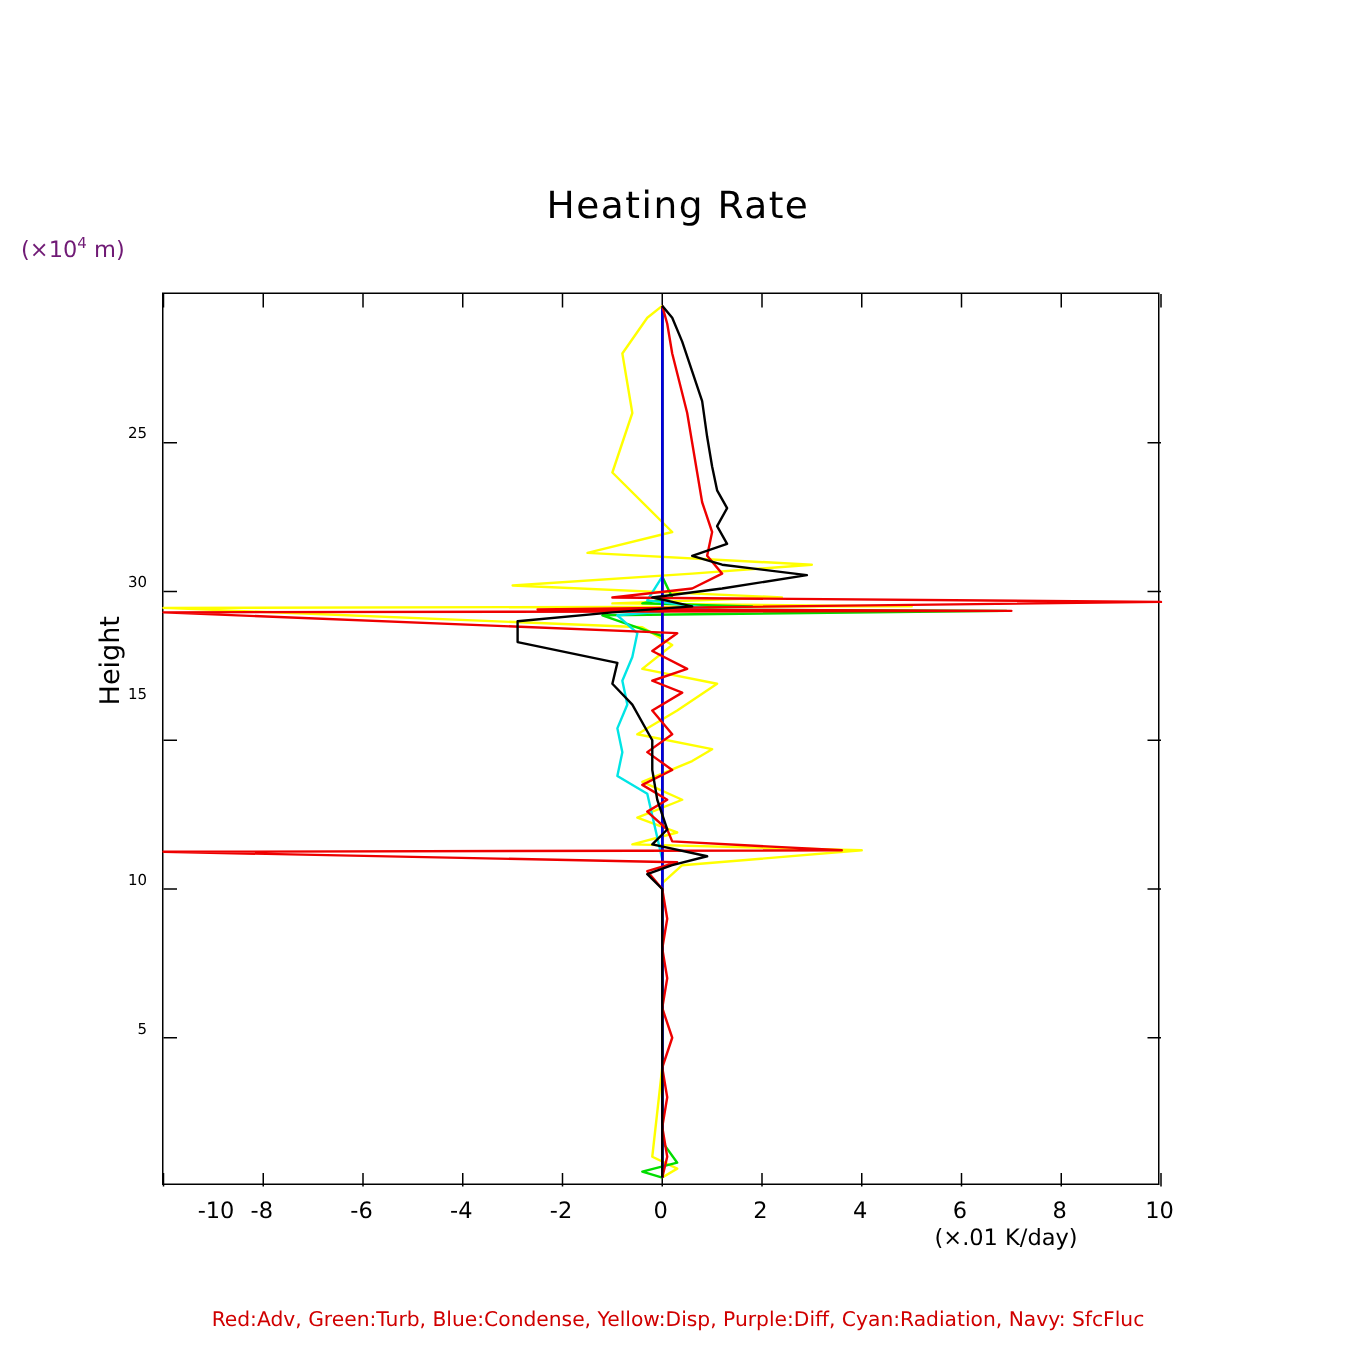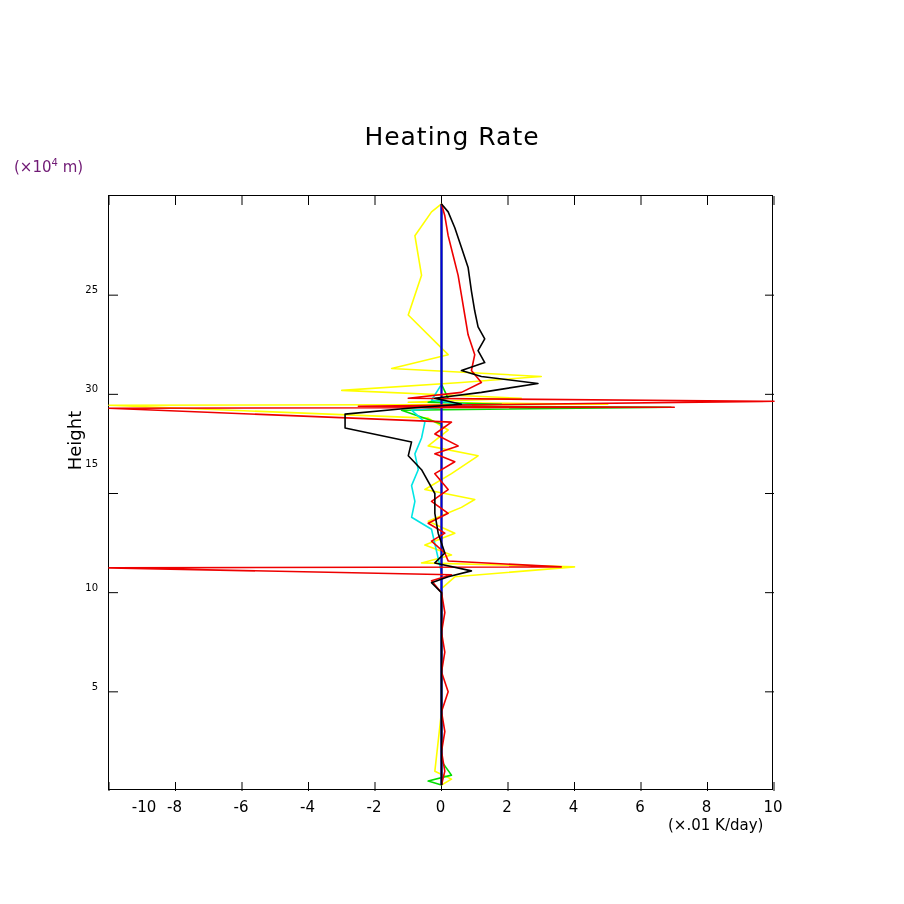--- a/index.html
+++ b/index.html
@@ -9,21 +9,21 @@
   .title{
     position:absolute; left:0; top:122px; width:904px; text-align:center;
     font-size:25px; letter-spacing:1px; color:#000;
   }
   .unit-top{
     position:absolute; left:14px; top:157px; font-size:15px; color:#701a75;
   }
   .unit-top sup{font-size:10px;}
 
   .xlabel{
-    position:absolute; left:668px; top:816px; font-size:15px; color:#000;
+    position:absolute; left:623px; top:816px; font-size:15px; color:#000;
   }
   .ylabel{
     position:absolute; left:-6px; top:430px; width:160px; text-align:center;
     font-size:18px; transform:rotate(-90deg); transform-origin:center center;
     color:#000;
   }
   .legend{
     position:absolute; left:0; top:872px; width:904px; text-align:center;
     font-size:13.5px; color:#d00000;
   }
@@ -86,20 +86,21 @@
         <polyline points="332.50,589.05 332.50,476.00 332.50,357.00 332.50,238.00 332.50,210.23 332.50,158.67 332.50,7.93" fill="none" stroke="#aa00aa" stroke-width="1.6" stroke-linejoin="round"></polyline>
         <polyline points="332.50,589.05 332.50,436.33 332.50,297.50 332.50,198.33 332.50,7.93" fill="none" stroke="#000080" stroke-width="1.6" stroke-linejoin="round"></polyline>
         <polyline points="332.50,589.05 332.50,495.83 332.50,396.67 332.50,297.50 332.50,218.17 332.50,198.33 332.50,99.17 332.50,7.93" fill="none" stroke="#0000dd" stroke-width="1.6" stroke-linejoin="round"></polyline>
         <polyline points="332.50,589.05 335.82,575.17 332.50,555.33 335.82,535.50 332.50,515.67 339.15,495.83 332.50,476.00 335.82,456.17 332.50,436.33 335.82,416.50 332.50,396.67 322.52,384.77 342.48,378.82 0.00,371.88 452.20,370.88 339.15,364.93 335.82,357.00 322.52,345.10 335.82,337.17 319.20,327.25 339.15,317.33 322.52,305.43 339.15,293.53 325.85,277.67 345.80,265.77 325.85,257.83 349.13,249.90 325.85,238.00 342.48,226.10 0.00,212.22 565.25,211.22 249.38,210.23 665.00,205.28 299.25,202.30 352.45,196.35 372.40,186.43 362.43,174.53 365.75,158.67 359.10,138.83 355.77,119.00 352.45,99.17 349.13,79.33 344.14,59.50 339.15,39.67 335.82,19.83 332.50,7.93" fill="none" stroke="#ee0000" stroke-width="1.6" stroke-linejoin="round"></polyline>
         <polyline points="332.50,589.05 332.50,535.50 332.50,456.17 332.50,396.67 322.52,386.75 339.15,380.80 362.43,374.85 325.85,366.92 335.82,357.00 329.18,337.17 325.85,317.33 325.85,297.50 312.55,273.70 299.25,259.82 302.57,245.93 236.07,232.05 236.07,218.17 299.25,212.22 352.45,208.25 325.85,202.30 372.40,196.35 428.93,187.42 372.40,180.48 352.45,174.53 375.73,166.60 369.07,154.70 375.73,142.80 369.07,130.90 365.75,115.03 362.43,95.20 359.10,71.40 352.45,51.57 345.80,31.73 339.15,15.87 332.50,7.93" fill="none" stroke="#000000" stroke-width="1.6" stroke-linejoin="round"></polyline>
       </svg>
   </div>
 
   <div class="xlabel">(×.01 K/day)</div>
 
+  <div class="legend">Red:Adv, Green:Turb, Blue:Condense, Yellow:Disp, Purple:Diff, Cyan:Radiation, Navy: SfcFluc</div>
 
 <div class="tick-x" style="left: 88px; top: 798px; margin-left: 36px;">-10</div>
     <div class="tick-x" style="left: 154.5px; top: 798px;">-8</div>
     <div class="tick-x" style="left: 221px; top: 798px;">-6</div>
     <div class="tick-x" style="left: 287.5px; top: 798px;">-4</div>
     <div class="tick-x" style="left: 354px; top: 798px;">-2</div>
     <div class="tick-x" style="left: 420.5px; top: 798px;">0</div>
     <div class="tick-x" style="left: 487px; top: 798px;">2</div>
     <div class="tick-x" style="left: 553.5px; top: 798px;">4</div>
     <div class="tick-x" style="left: 620px; top: 798px;">6</div>

